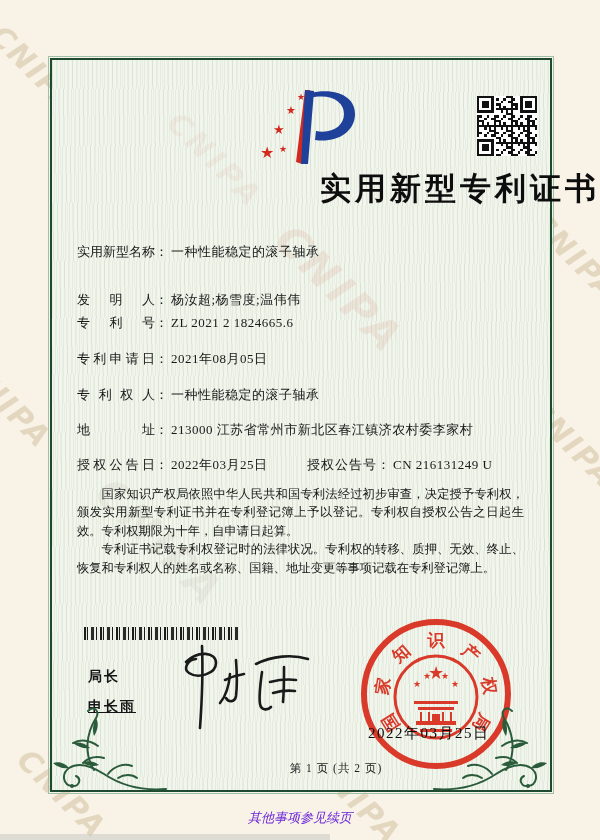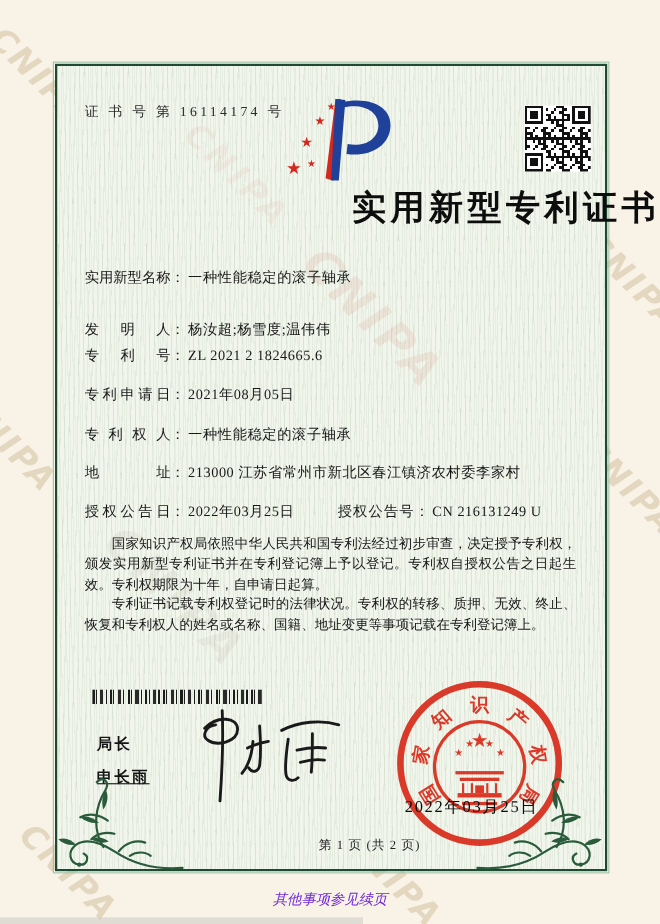--- a/index.html
+++ b/index.html
@@ -77,21 +77,20 @@
   <div class="wm wm-out" style="left:545px;top:392px;">CNIPA</div>
   <div class="wm wm-out" style="left:35px;top:742px;">CNIPA</div>
   <div class="wm wm-out" style="left:330px;top:748px;">CNIPA</div>
 
   <div id="frame"></div>
 
   <div class="wm wm-in" style="left:300px;top:215px;color:rgba(210,140,120,0.16);">CNIPA</div>
   <div class="wm wm-in" style="left:120px;top:468px;color:rgba(180,160,150,0.13);">CNIPA</div>
   <div class="wm wm-in" style="left:185px;top:105px;font-size:30px;color:rgba(210,160,140,0.12);">CNIPA</div>
 
-  <div id="cert-no">证 书 号 第 16114174 号</div>
 
   <svg id="logo" viewBox="0 0 118 84">
     <polygon points="44,78 53,6 58,6 50,80" fill="#d3281e"></polygon>
     <polygon points="53,6 62,7 56,80 49,80" fill="#20419a"></polygon>
     <path d="M58,9 C86,3 104,14 103,31 C102,49 84,59 63,56 L64,47 C80,50 92,42 92,30 C92,17 78,9 58,14 Z" fill="#20419a"></path>
     <text x="8" y="74" font-size="16" fill="#d3281e">★</text>
     <text x="21" y="50" font-size="13" fill="#d3281e">★</text>
     <text x="34" y="30" font-size="11" fill="#d3281e">★</text>
     <text x="45" y="16" font-size="9" fill="#d3281e">★</text>
     <text x="27" y="68" font-size="9" fill="#d3281e">★</text>

